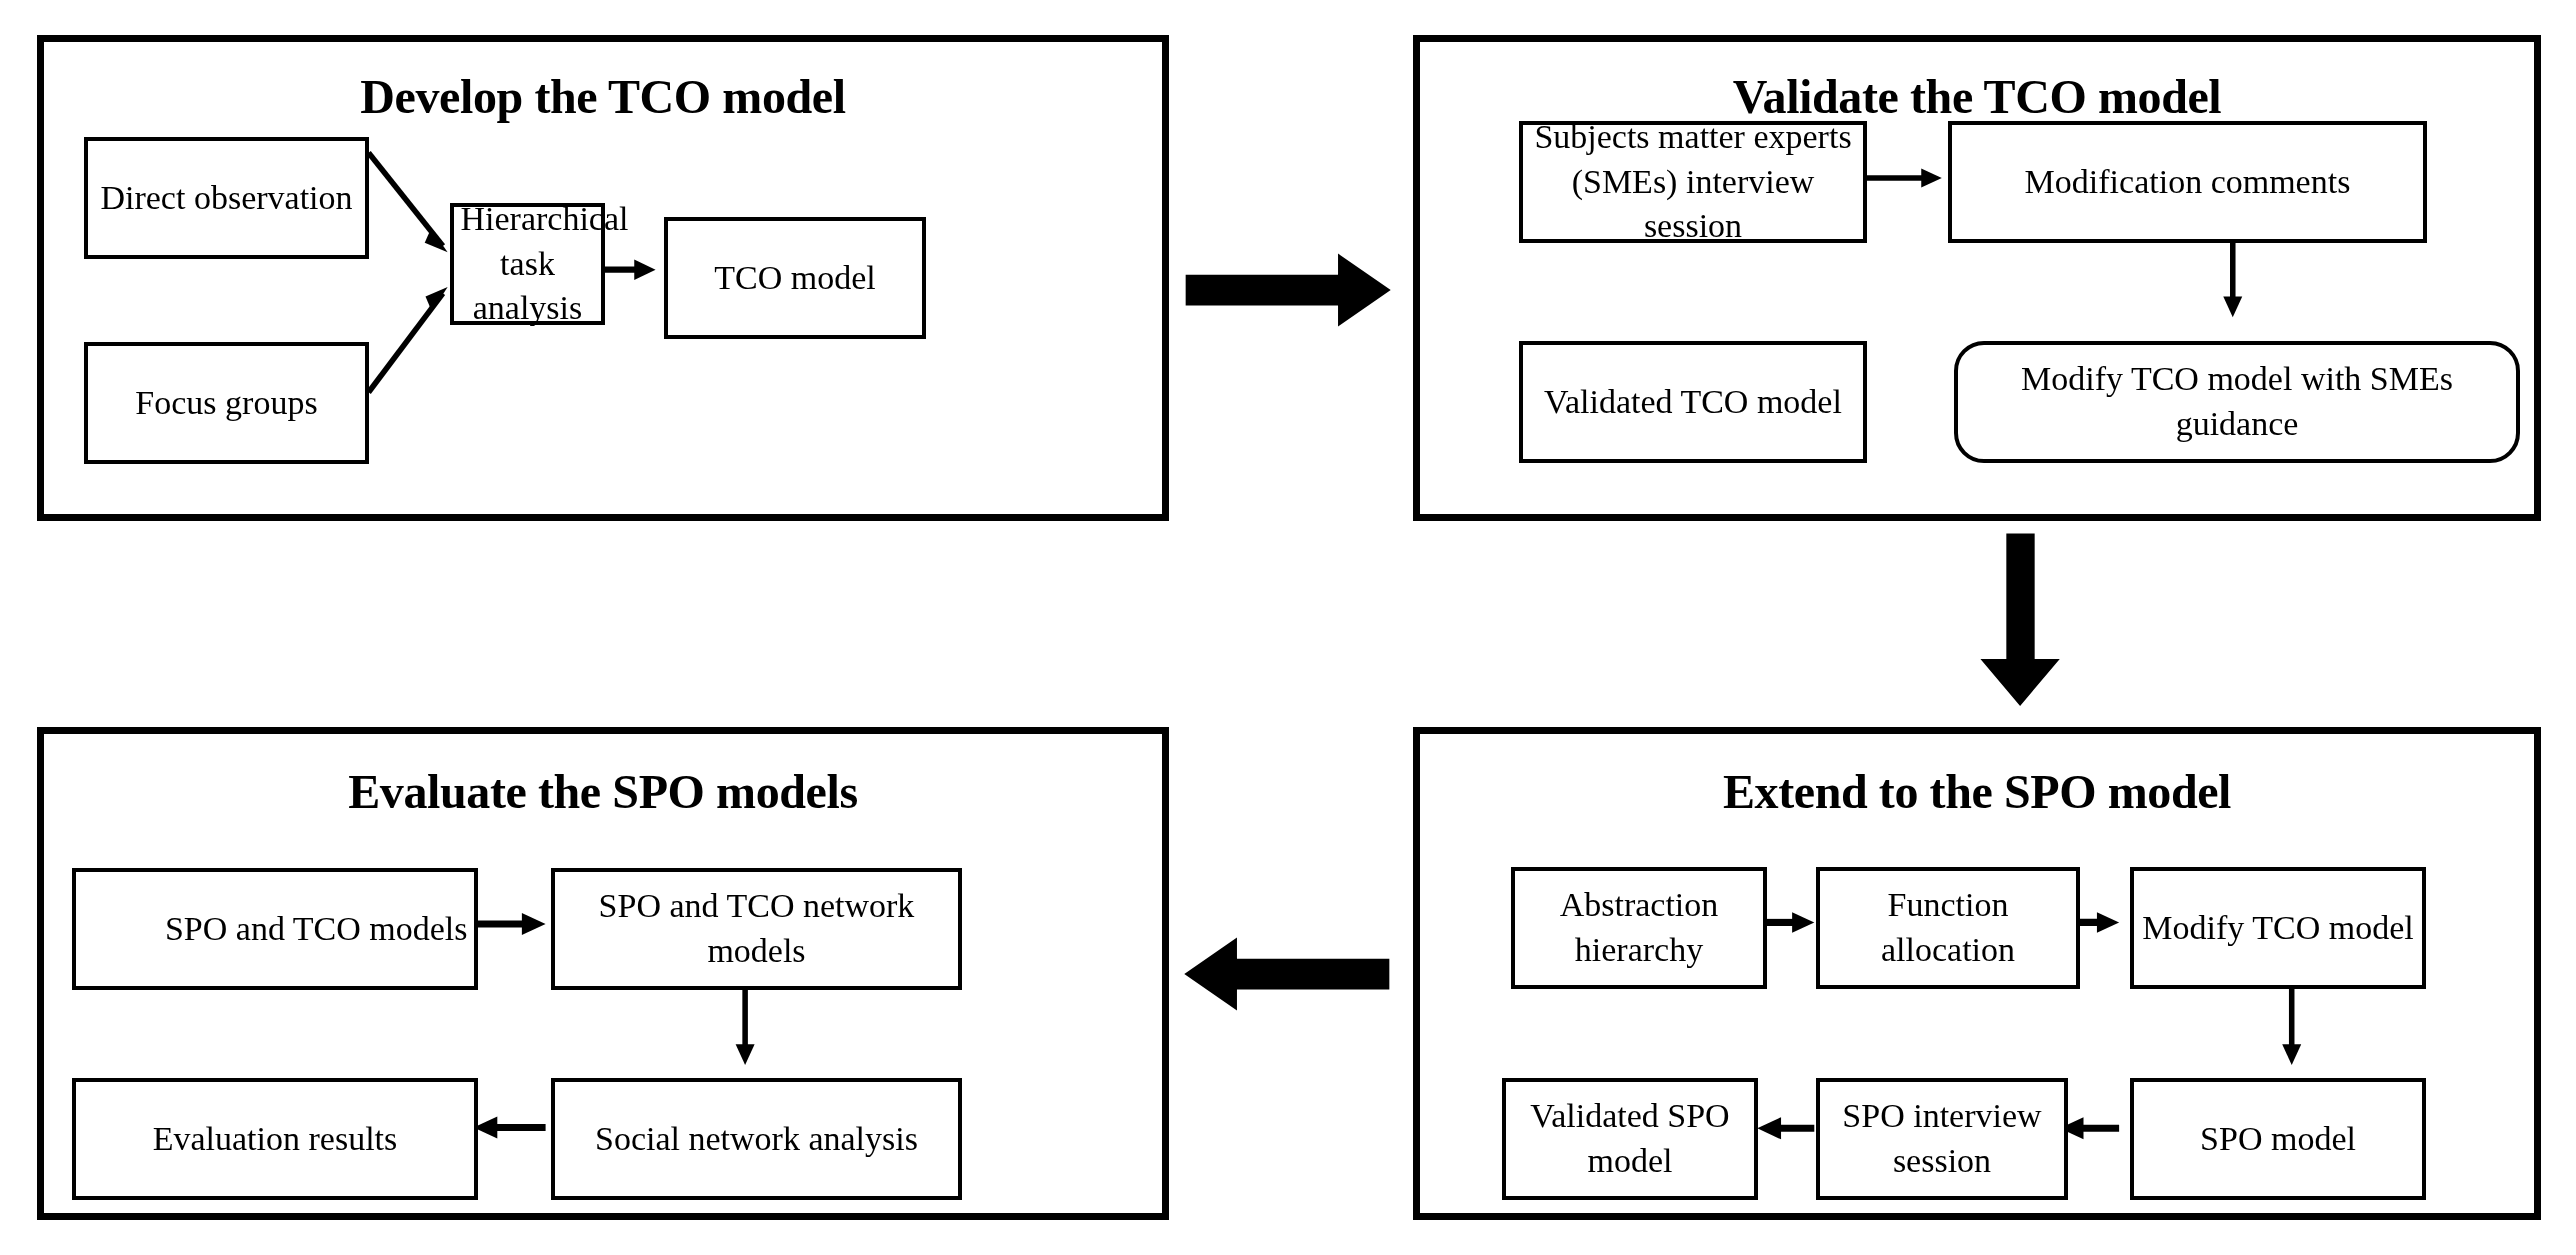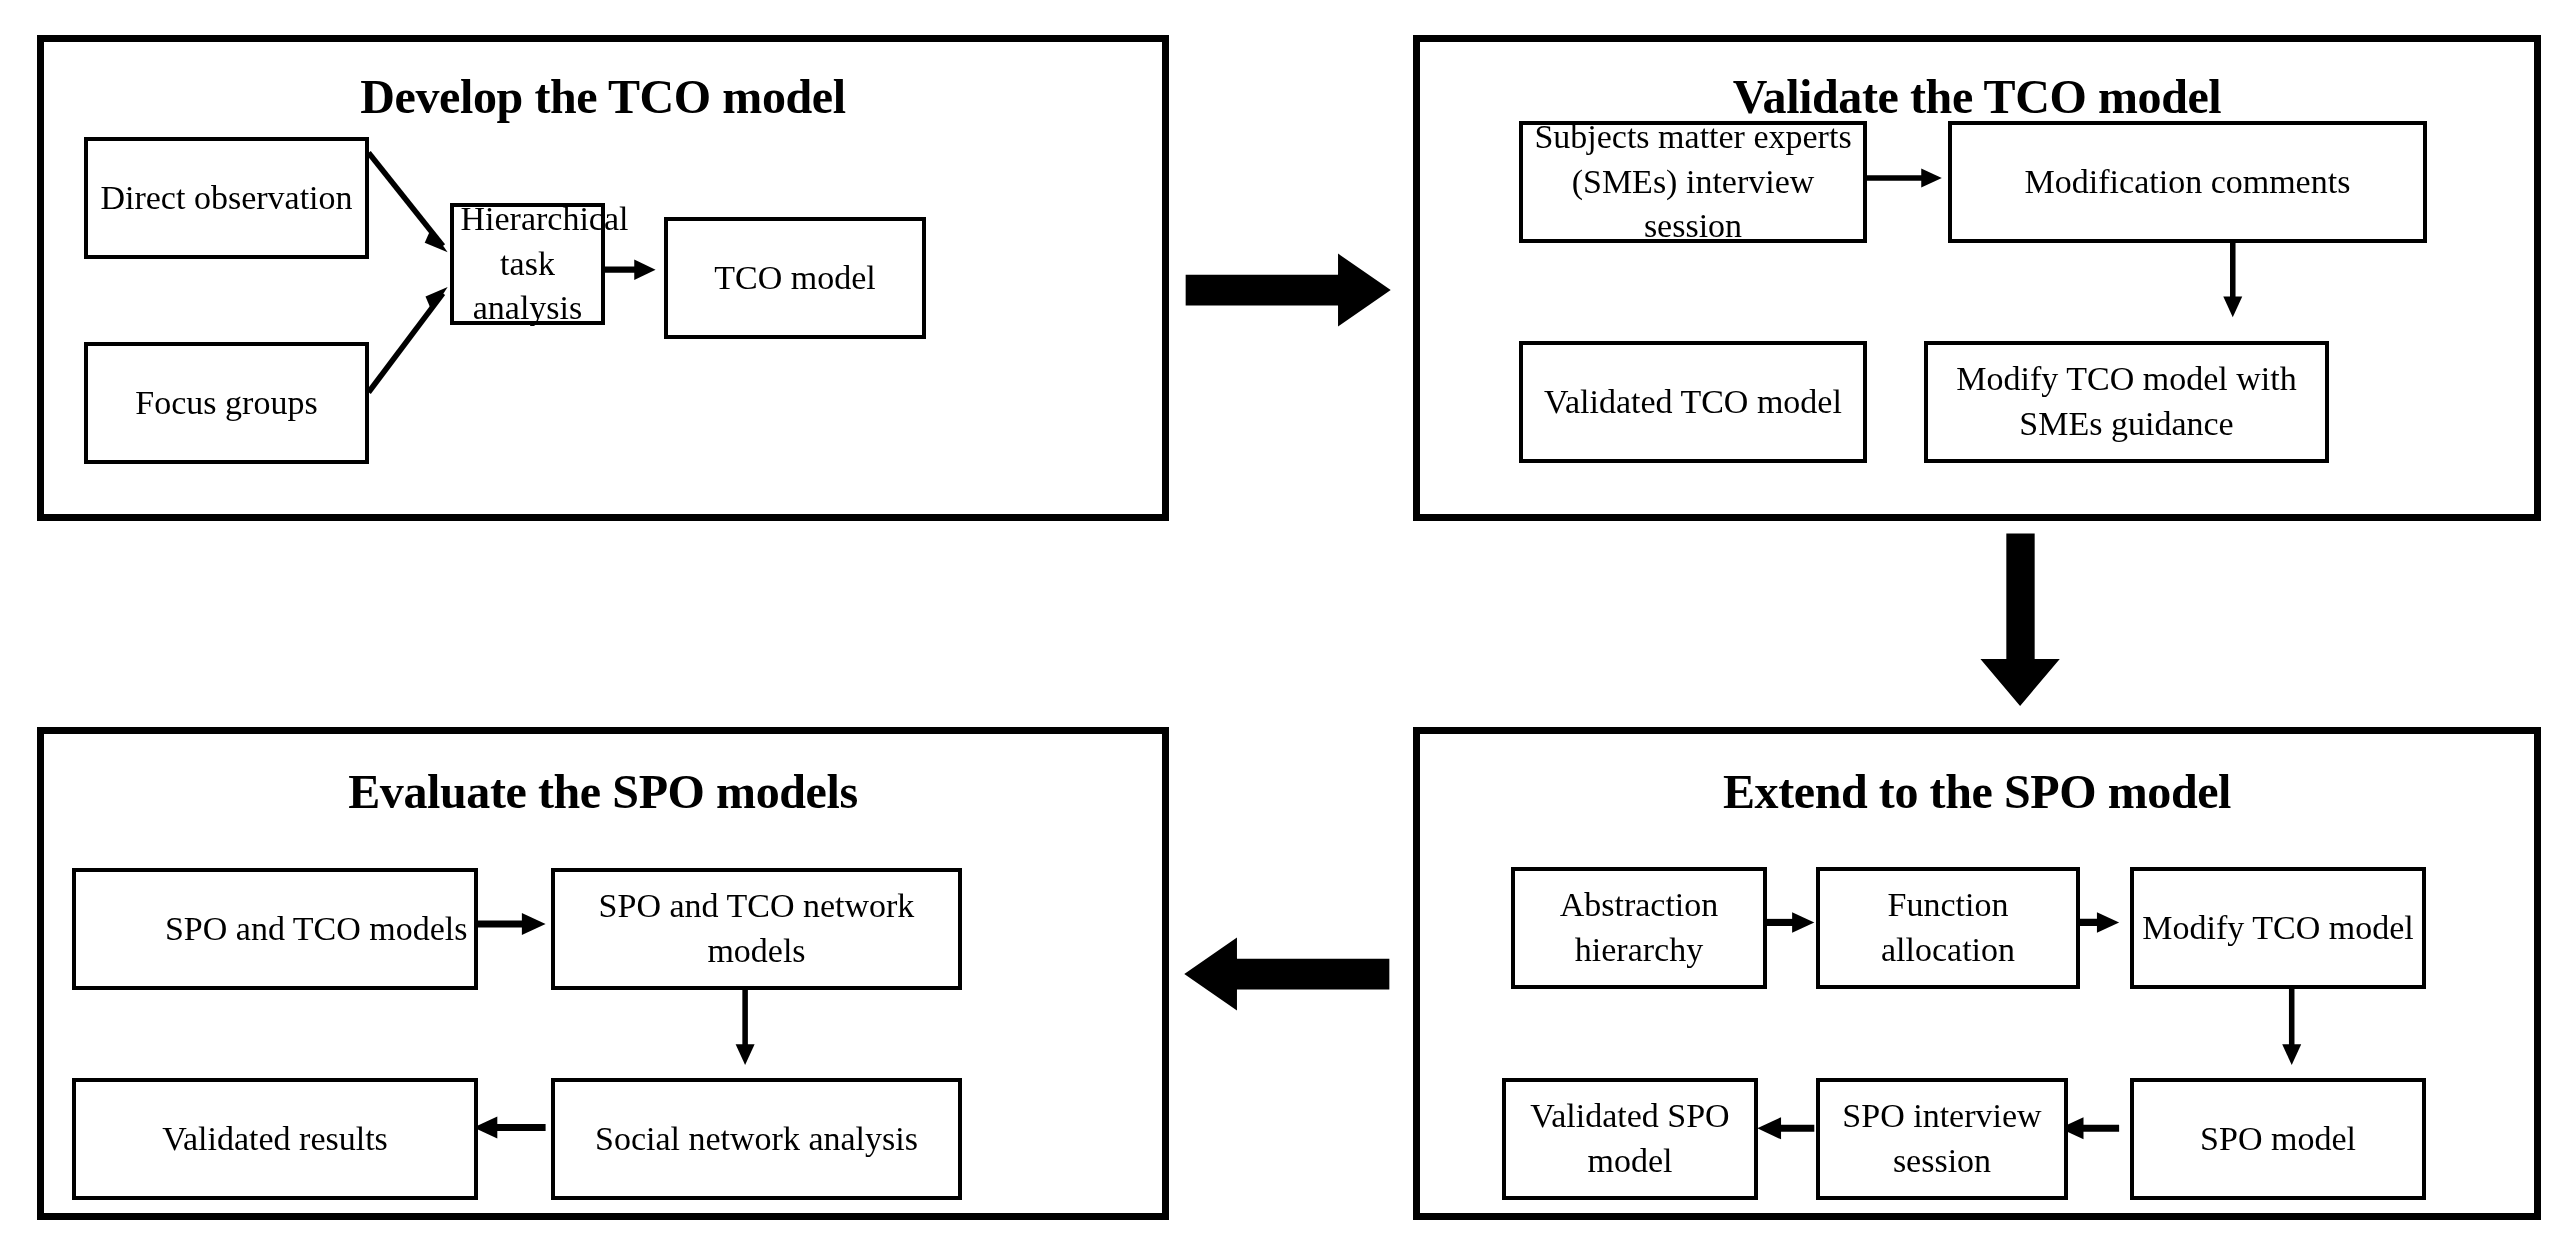--- a/index.html
+++ b/index.html
@@ -108,21 +108,21 @@
     </div>
 
     <div class="node" style="left:528px;top:79px;width:479px;height:122px;">
       <span>Modification comments</span>
     </div>
 
     <div class="node" style="left:99px;top:299px;width:348px;height:122px;">
       <span>Validated TCO model</span>
     </div>
 
-    <div class="node" style="left:504px;top:299px;width:405px;height:122px;">
+    <div class="node" style="left:534px;top:299px;width:566px;height:122px;border-radius:30px;">
       <span>Modify TCO model with SMEs guidance</span>
     </div>
   </div>
 
   <div class="panel" style="left:37px;top:727px;width:1132px;height:493px;">
     <div class="panel-title" style="top:34px;">Evaluate the SPO models</div>
 
     <svg class="conn" viewBox="0 0 1391 605">
 
       <line x1="533" y1="240" x2="600" y2="240" stroke="#000" stroke-width="9"></line>
@@ -137,21 +137,21 @@
 
     <div class="node" style="left:28px;top:134px;width:406px;height:122px;text-align:right;">
       <span>SPO and TCO models</span>
     </div>
 
     <div class="node" style="left:507px;top:134px;width:411px;height:122px;">
       <span>SPO and TCO network models</span>
     </div>
 
     <div class="node" style="left:28px;top:344px;width:406px;height:122px;">
-      <span>Validated results</span>
+      <span>Evaluation results</span>
     </div>
 
     <div class="node" style="left:507px;top:344px;width:411px;height:122px;">
       <span>Social network analysis</span>
     </div>
   </div>
 
   <div class="panel" style="left:1413px;top:727px;width:1128px;height:493px;">
     <div class="panel-title" style="top:34px;">Extend to the SPO model</div>
 

